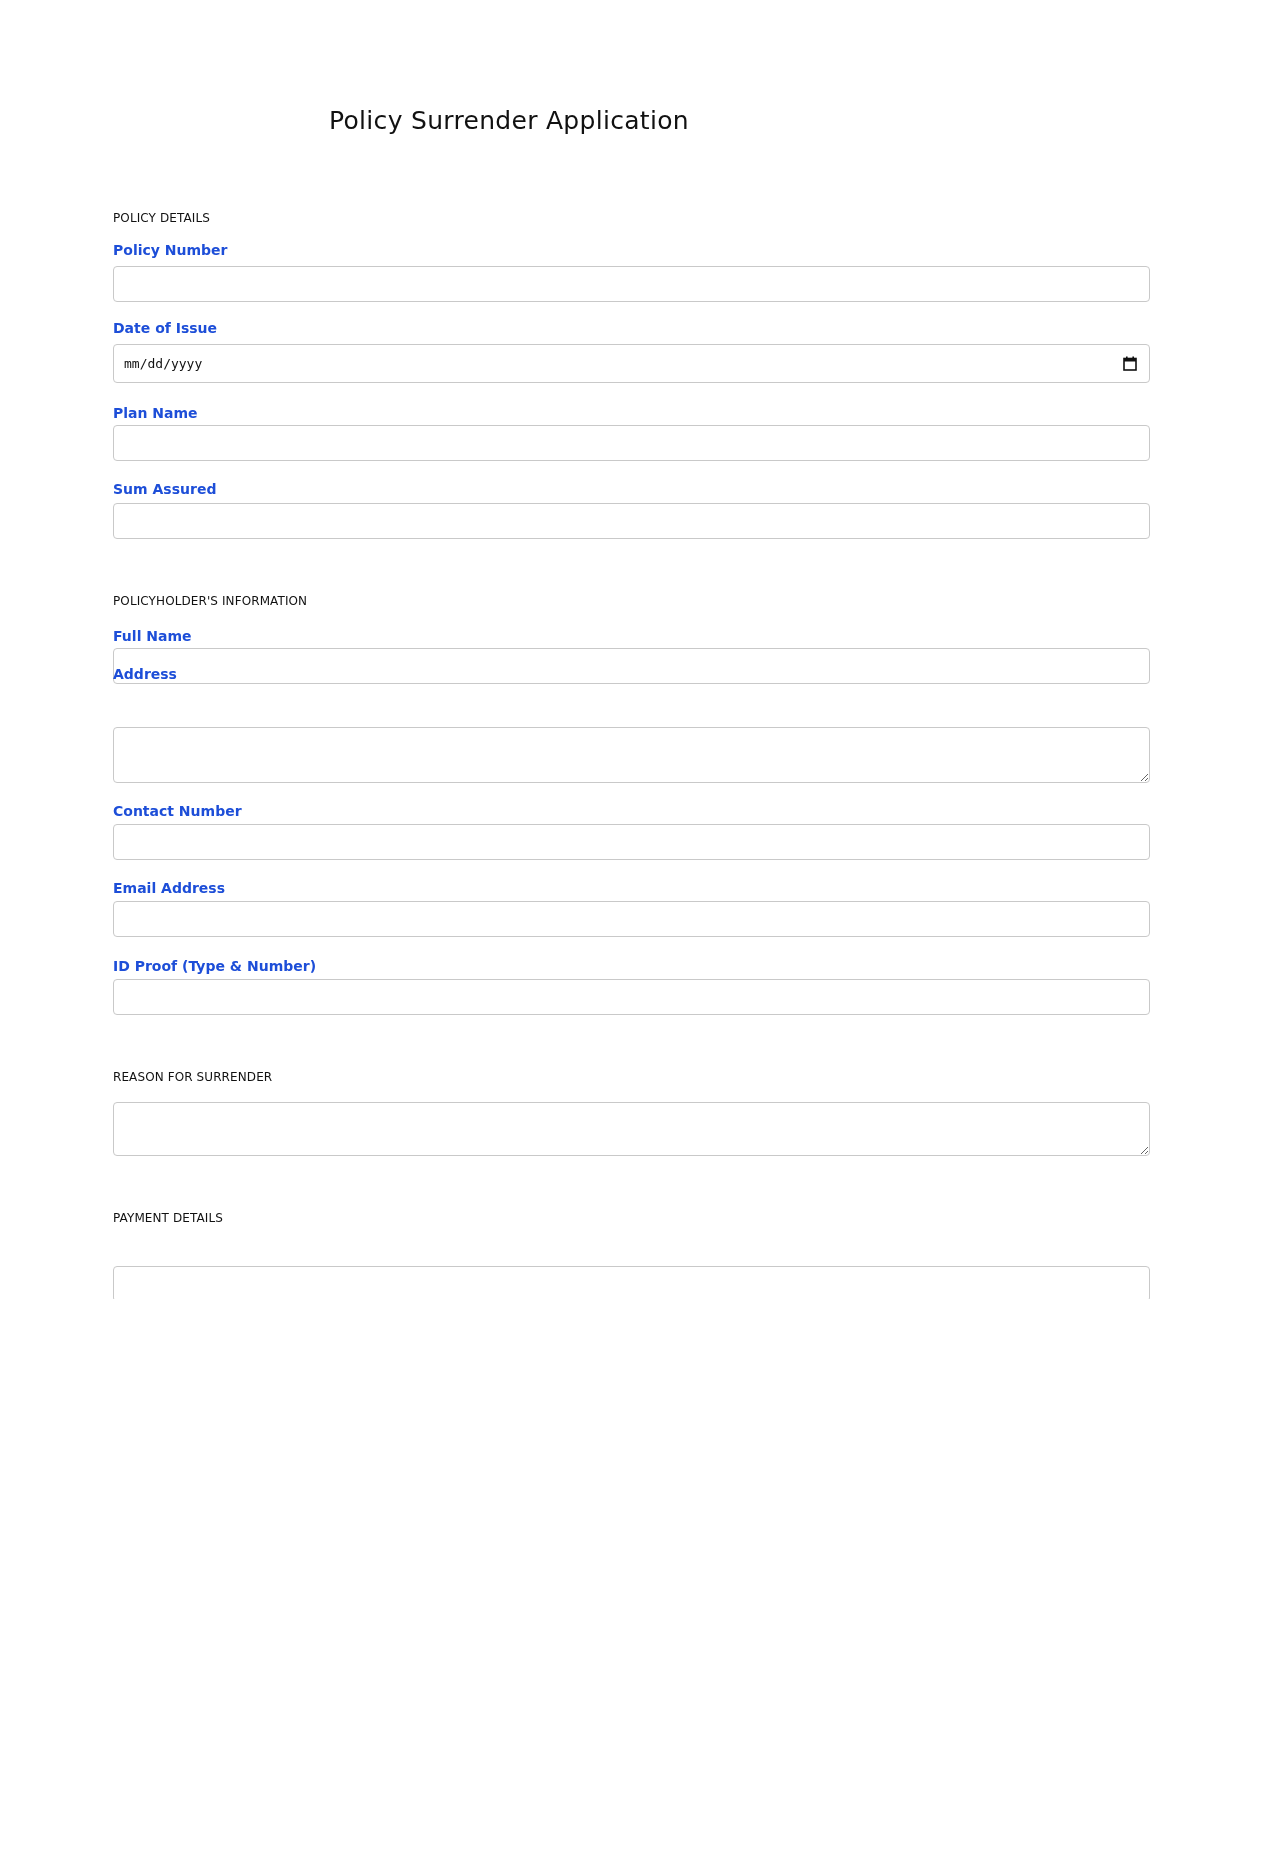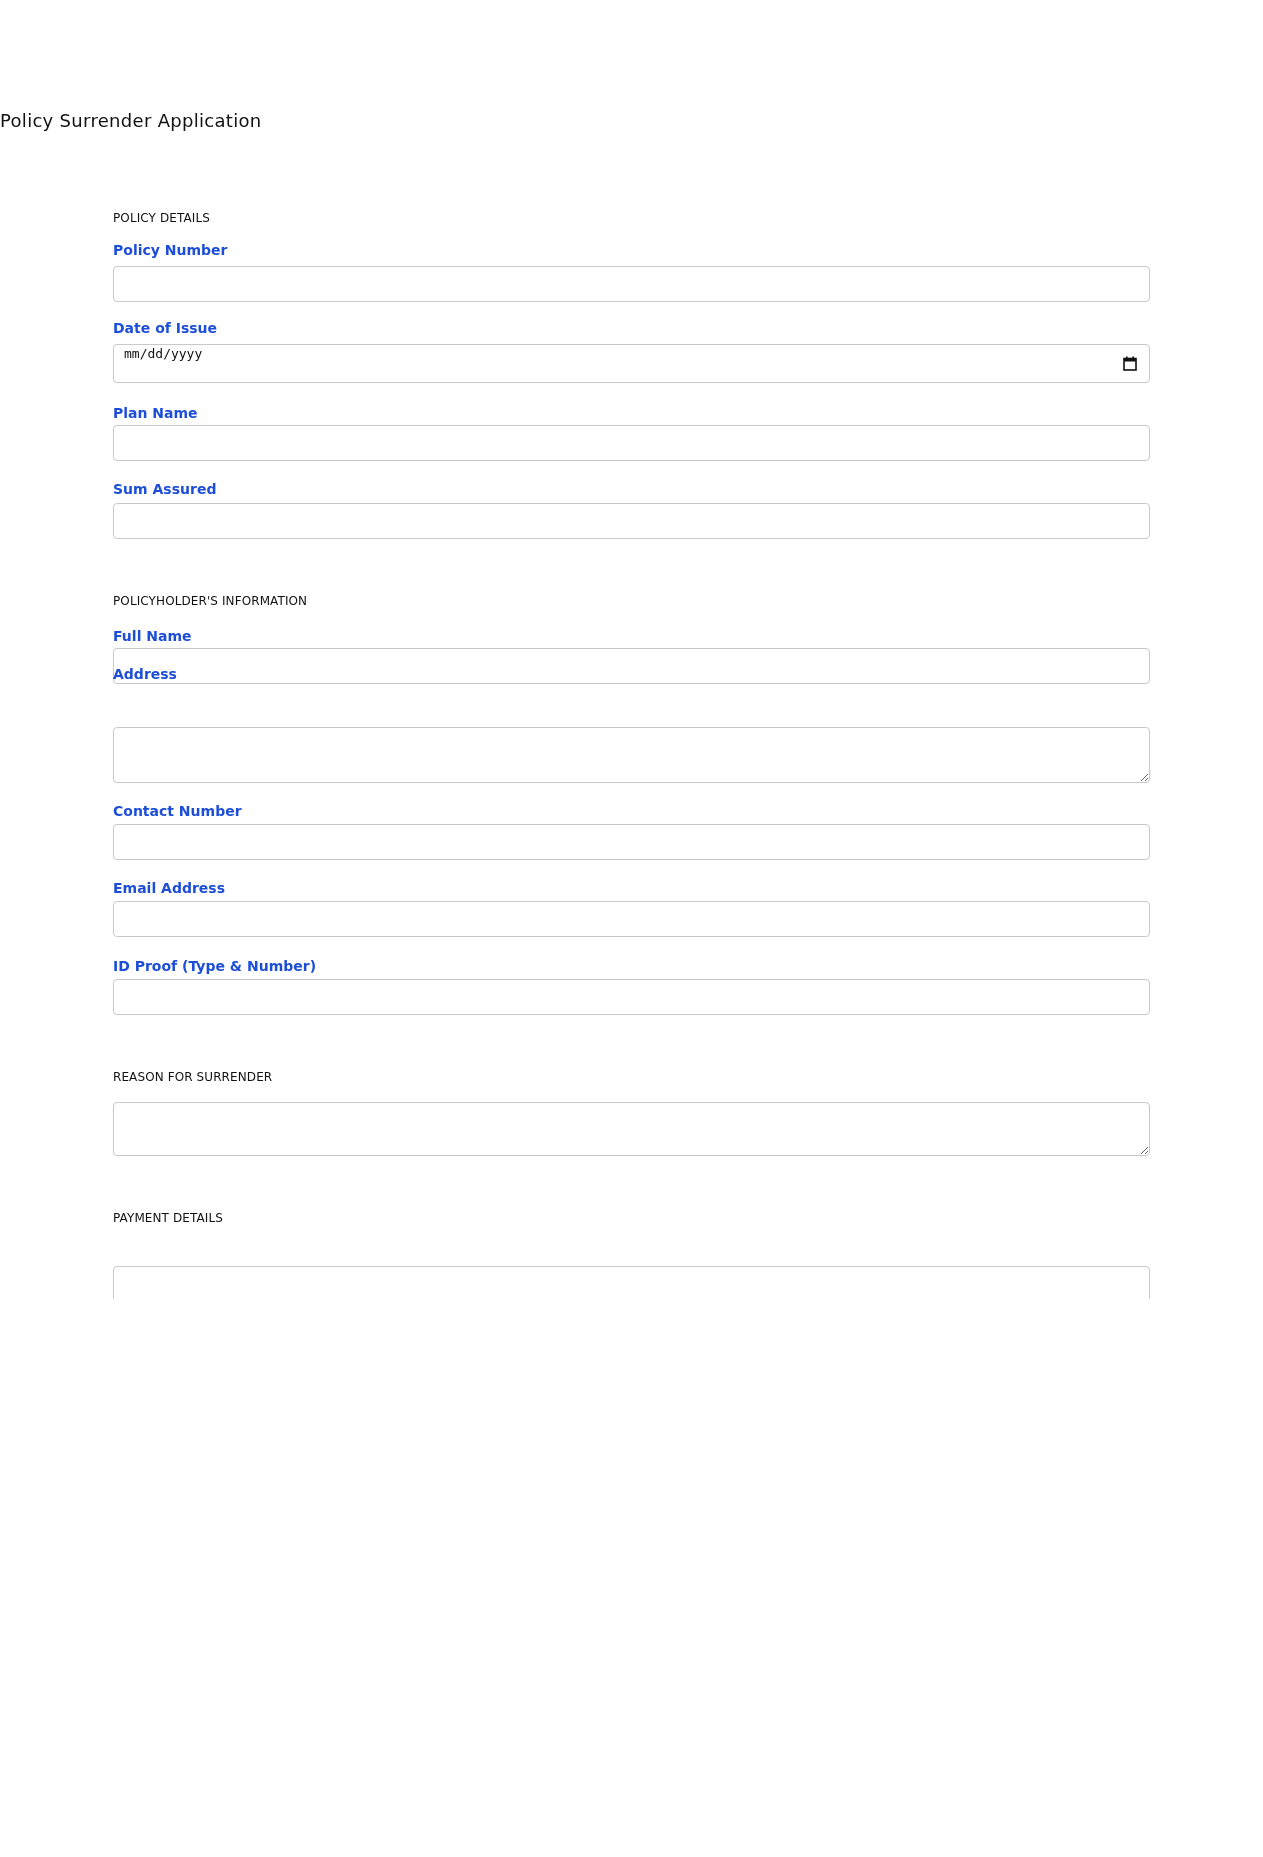--- a/index.html
+++ b/index.html
@@ -21,21 +21,22 @@
       top: 0;
       width: 1263px;
       height: 1299px;
       overflow: hidden;
       background: #ffffff;
     }
     .title {
       position: absolute;
       left: 0;
       width: 1018px;
-      font-size: 18px;
+      text-align: center;
+      font-size: 25px;
       font-weight: 500;
       letter-spacing: 0.3px;
       line-height: 36px;
       color: #111111;
     }
     .title.l1 { top: 103px; }
     .title.l2 { top: 139px; }
 
     .section-heading {
       position: absolute;
@@ -80,21 +81,21 @@
       width: 1037px;
       height: 39px;
       box-sizing: border-box;
       border: 1px solid #c9c9c9;
       border-radius: 4px;
       background: #fff;
     }
     .date-text {
       position: absolute;
       left: 10px;
-      top: 0;
+      top: 10px;
       font-family: "DejaVu Sans Mono", "Liberation Mono", monospace;
       font-size: 13px;
       color: #111111;
       line-height: 18px;
     }
     .cal-icon {
       position: absolute;
       right: 12px;
       top: 11px;
       width: 14px;

